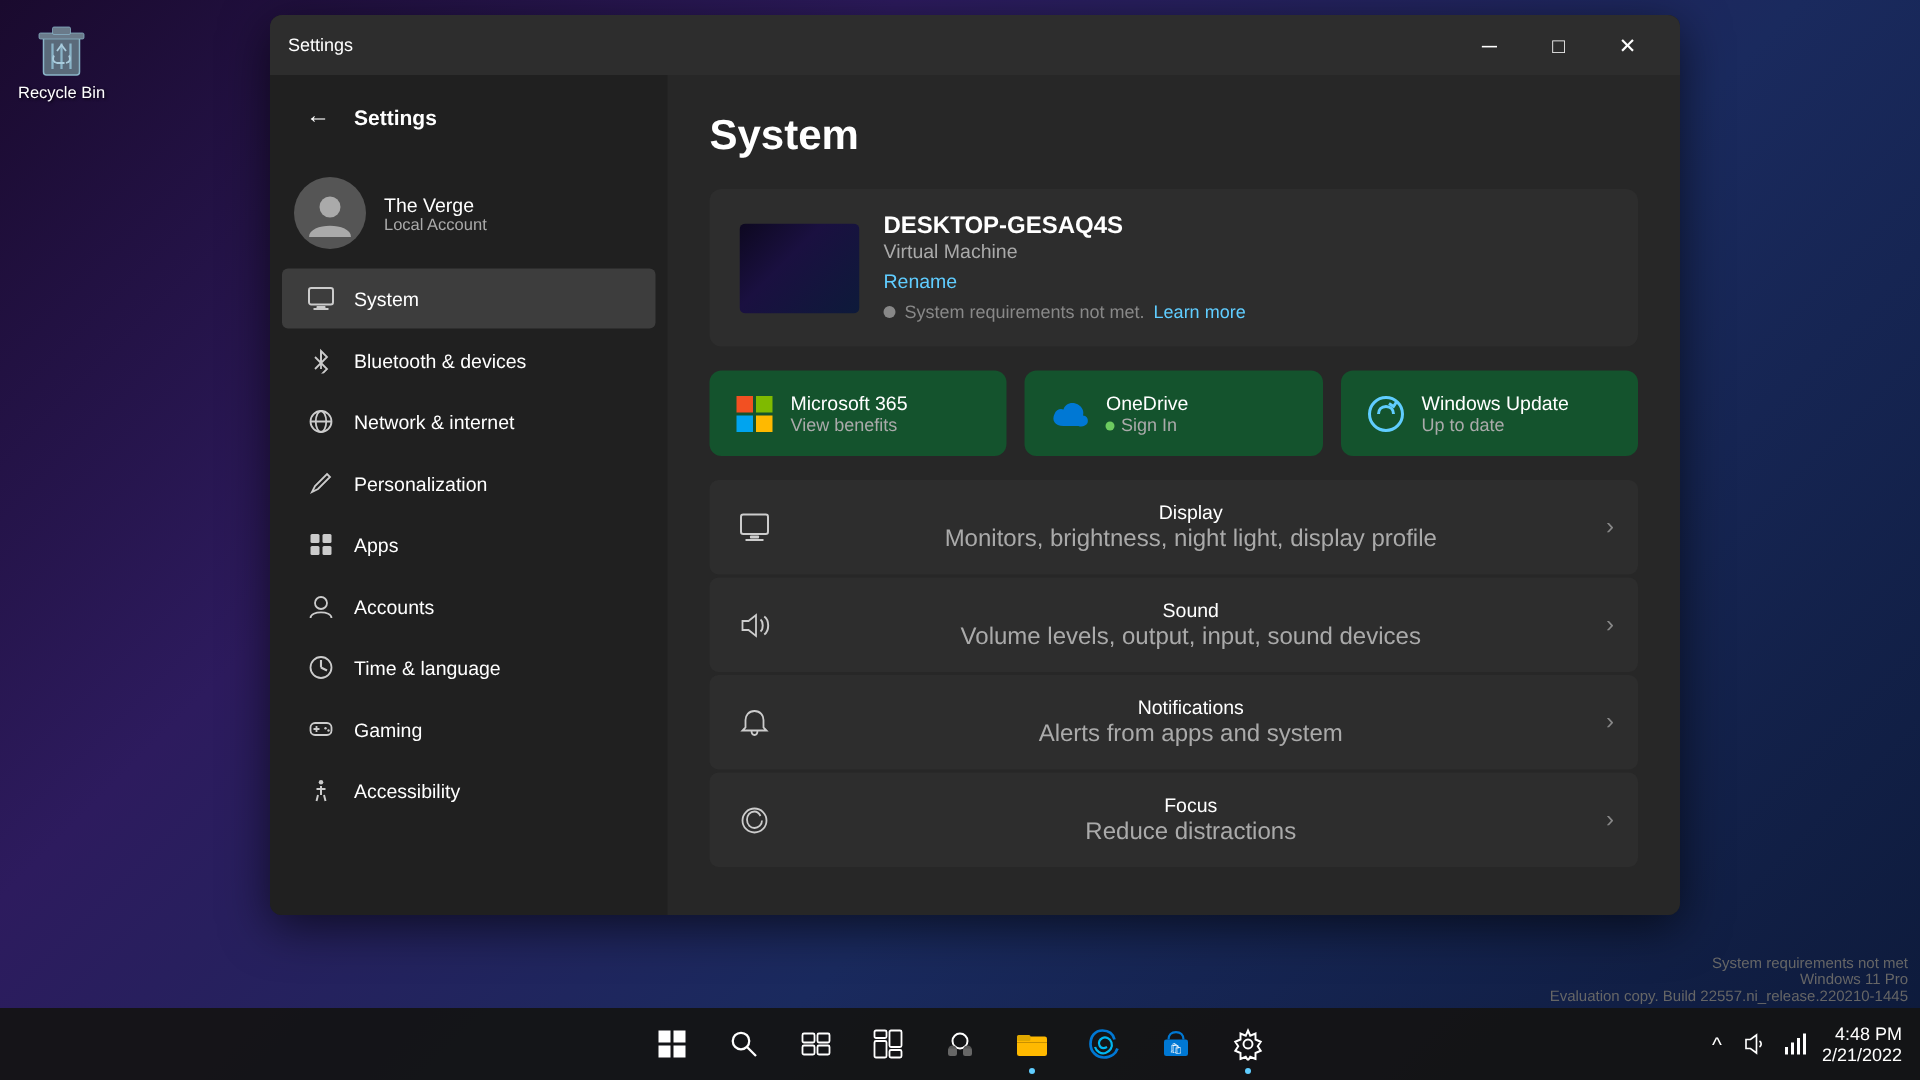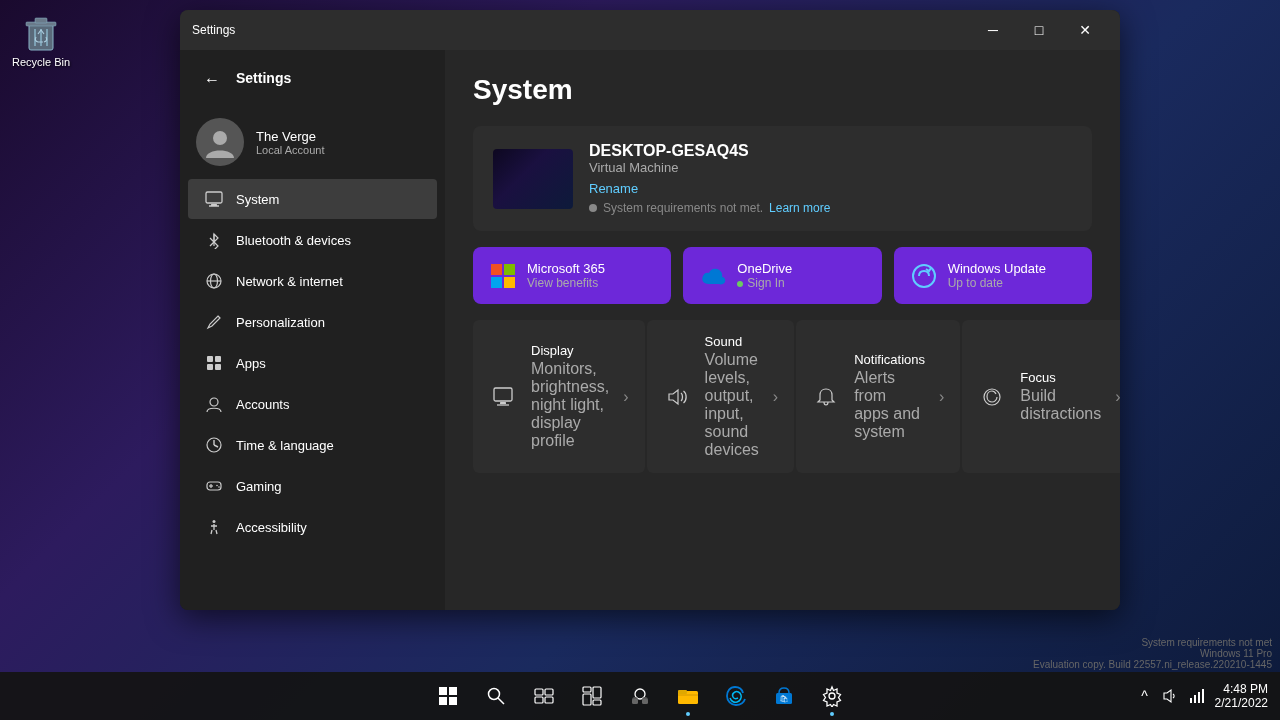--- a/index.html
+++ b/index.html
@@ -287,21 +287,21 @@
     .learn-more { color: #60cdff; cursor: pointer; text-decoration: none; }
 
     
     .service-cards {
       display: flex;
       gap: 12px;
       margin-bottom: 16px;
     }
     .service-card {
       flex: 1;
-      background: #6d28d9;
+      background: #14532d;
       border-radius: 8px;
       padding: 14px 16px;
       display: flex;
       align-items: center;
       gap: 10px;
       cursor: pointer;
     }
     .service-icon {
       width: 28px;
       height: 28px;
@@ -319,21 +319,21 @@
       display: inline-block;
       width: 6px;
       height: 6px;
       border-radius: 50%;
       background: #6ccb5f;
       margin-right: 4px;
       vertical-align: middle;
     }
 
     
-    .settings-list { display: flex; flex-direction: row; gap: 2px; }
+    .settings-list { display: flex; flex-direction: column; gap: 2px; text-align: center; }
     .settings-item {
       background: #2d2d2d;
       border-radius: 6px;
       display: flex;
       align-items: center;
       padding: 14px 16px;
       cursor: pointer;
       gap: 14px;
     }
     .settings-item-icon {
@@ -700,21 +700,21 @@
 
           <div class="settings-item">
             <div class="settings-item-icon">
               <svg width="22" height="22" viewBox="0 0 22 22" fill="none">
                   <circle cx="11" cy="11" r="8" stroke="#ccc" stroke-width="1.2" fill="none"></circle>
                   <path d="M15 8 C14 6 12 5 11 5 C8 5 6 7.5 6 10.5 C6 14 8.5 16 11 16 C13.5 16 16 14 16 11" stroke="#ccc" stroke-width="1.2" fill="none"></path>
                 </svg>
             </div>
             <div class="settings-item-text">
               <div class="settings-item-title">Focus</div>
-              <div class="settings-item-desc">Build distractions</div>
+              <div class="settings-item-desc">Reduce distractions</div>
             </div>
             <span class="settings-item-arrow">›</span>
           </div>
         </div>
       </div>
     </div>
   </div>
 
   <div class="status-bar">
     <div class="status-line">System requirements not met</div>

